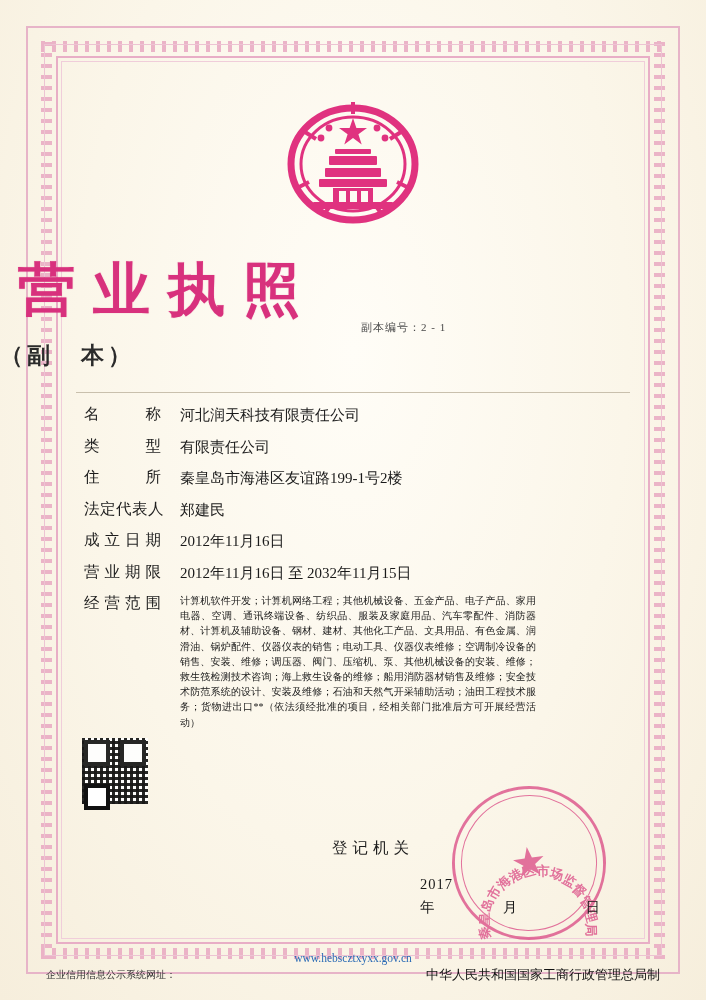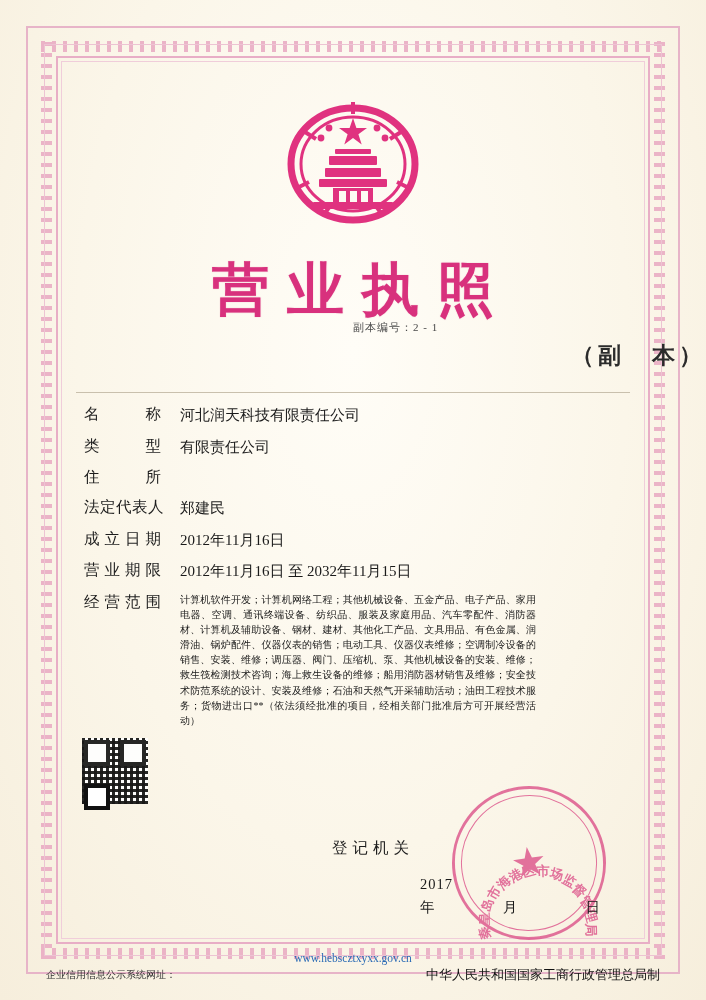--- a/index.html
+++ b/index.html
@@ -72,45 +72,46 @@
     width: 140px;
     height: 140px;
   }
 
   
   .title {
     position: absolute;
     top: 252px;
     left: 0;
     width: 100%;
-    text-align: center;
+    text-align: left;
     font-size: 57px;
     letter-spacing: 18px;
     text-indent: 18px;
     font-weight: 700;
     color: #d8317d;
     font-family: "DejaVu Serif", "Liberation Serif", serif;
     text-shadow: 0 0 1px rgba(216,49,125,.5);
   }
   .subtitle {
     position: absolute;
     top: 340px;
     left: 0;
     width: 100%;
-    text-align: right;
+    text-align: left;
     font-size: 23px;
     letter-spacing: 4px;
     color: #2b2b2b;
     font-weight: 700;
   }
 
   .copy-no {
     position: absolute;
     top: 320px;
     left: 50%;
+    margin-left: 8px;
     font-size: 11px;
     color: #4a4a4a;
     letter-spacing: 1px;
   }
   .credit-code {
     position: absolute;
     top: 351px;
     left: 50%;
     margin-left: -36px;
     font-size: 12.5px;
@@ -356,20 +357,21 @@
     <div class="field-row">
       <div class="f-label">名　　称</div>
       <div class="f-value">河北润天科技有限责任公司</div>
     </div>
     <div class="field-row">
       <div class="f-label">类　　型</div>
       <div class="f-value">有限责任公司</div>
     </div>
     <div class="field-row">
       <div class="f-label">住　　所</div>
+      <div class="f-value">秦皇岛市海港区友谊路199-1号2楼</div>
     </div>
     <div class="field-row">
       <div class="f-label wide">法定代表人</div>
       <div class="f-value">郑建民</div>
     </div>
     <div class="field-row">
       <div class="f-label">成立日期</div>
       <div class="f-value">2012年11月16日</div>
     </div>
     <div class="field-row">

